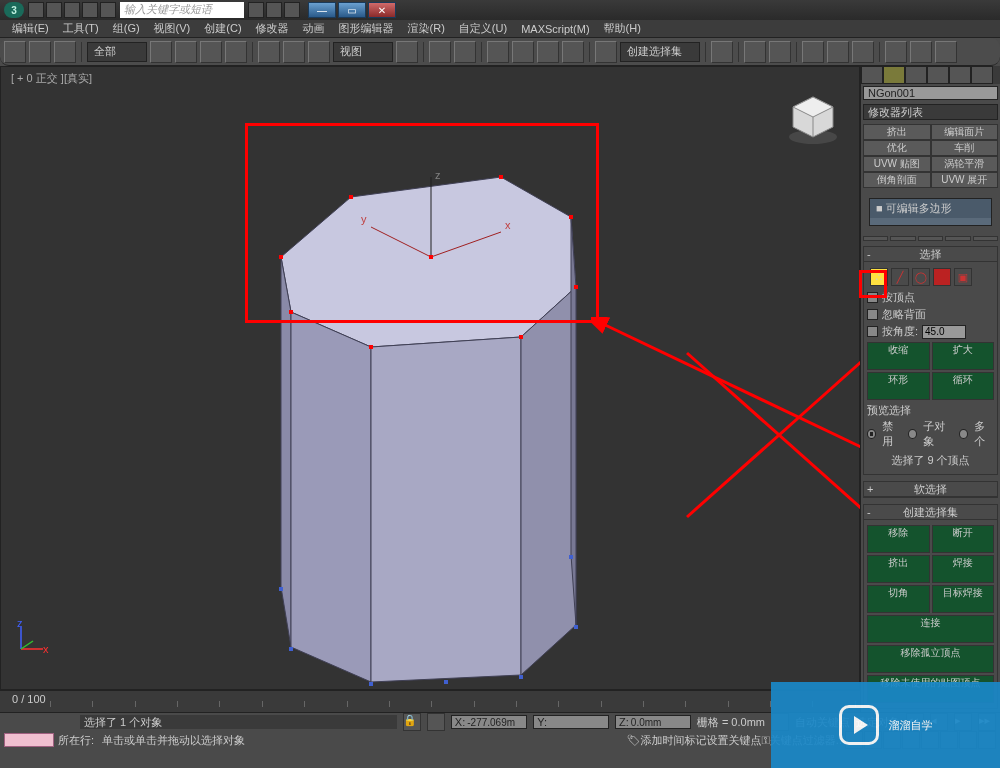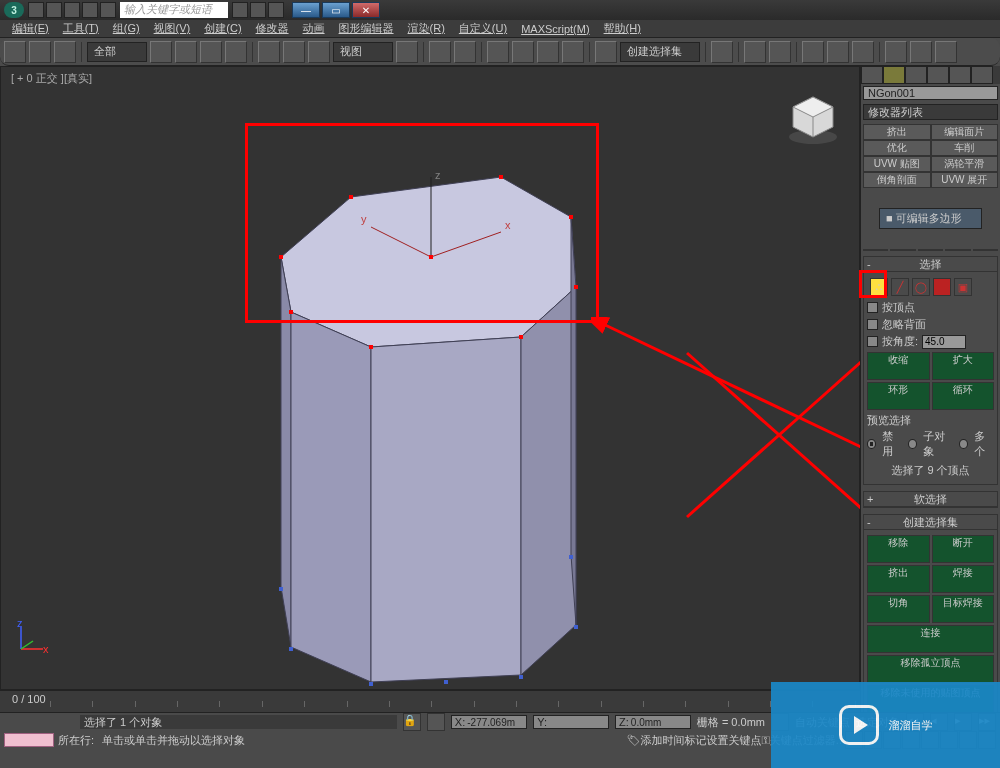--- a/index.html
+++ b/index.html
@@ -5,28 +5,28 @@
 * { margin: 0; padding: 0; box-sizing: border-box; font-family: "Microsoft YaHei", sans-serif; font-size: 11px; }
 body { background: #4a4a4a; color: #cccccc; width: 1000px; height: 768px; overflow: hidden; position: relative; }
 
 
 .titlebar { height: 20px; background: linear-gradient(#3a3a3a, #2a2a2a); display: flex; align-items: center; gap: 4px; padding: 0 4px; }
 .titlebar .app-icon { width: 20px; height: 16px; background: #1a6a5a; border-radius: 8px; display: flex; align-items: center; justify-content: center; color: #bef0e0; font-weight: bold; font-size: 10px; }
 .titlebar .qat { display: flex; gap: 2px; }
 .titlebar .qat span { width: 16px; height: 16px; background: #555; border: 1px solid #222; }
 .titlebar .title-center { flex: 1; text-align: center; color: #7ac9f5; font-size: 12px; }
 .titlebar .title2 { color: #ccc; margin-left: 6px; }
-.titlebar .help-search { width: 108px; height: 16px; background: #fff; font-style: italic; color: #999; padding: 0 4px; }
+.titlebar .help-search { width: 124px; height: 16px; background: #fff; font-style: italic; color: #999; padding: 0 4px; }
 .titlebar .win-btns { display: flex; gap: 2px; margin-left: 4px; }
 .titlebar .win-btns span { width: 28px; height: 16px; background: linear-gradient(#6aa0d0, #2a5a8a); border: 1px solid #1a3a5a; display: flex; align-items: center; justify-content: center; color: #fff; font-size: 10px; }
 .titlebar .win-btns .close { background: linear-gradient(#d06a6a, #8a2a2a); }
 
 
 .menubar { height: 18px; background: #3c3c3c; display: flex; align-items: center; gap: 2px; padding: 0 6px; border-bottom: 1px solid #222; }
-.menubar span { padding: 4px 6px; text-decoration: underline; }
+.menubar span { padding: 4px 6px; }
 
 
 .toolbar { height: 28px; background: #4c4c4c; display: flex; align-items: center; gap: 3px; padding: 0 4px; border-bottom: 1px solid #222; border-radius: 9px; }
 .toolbar .tbtn { width: 22px; height: 22px; background: #555; border: 1px solid #333; border-top-color: #777; border-left-color: #777; }
 .toolbar .sep { width: 1px; height: 20px; background: #333; margin: 0 2px; }
 .toolbar .combo { height: 20px; background: #3a3a3a; border: 1px solid #222; padding: 0 6px; display: flex; align-items: center; min-width: 60px; }
 .toolbar .combo.long { min-width: 80px; }
 .toolbar .teapot { color: #8aa; }
 
 
@@ -51,21 +51,21 @@
 .cmd-panel { position: absolute; top: 66px; right: 0; width: 140px; bottom: 56px; background: #4a4a4a; border-left: 1px solid #222; display: flex; flex-direction: column; }
 .cmd-tabs { height: 18px; display: flex; background: #3a3a3a; }
 .cmd-tabs span { width: 22px; height: 18px; border: 1px solid #222; background: #555; }
 .cmd-tabs .active { background: #7a7a3a; }
 .obj-name { margin: 2px; height: 28px; background: #999; border: 1px solid #222; display: flex; }
 .obj-name input { flex: 1; background: transparent; border: none; padding: 0 4px; color: #222; font-size: 11px; }
 .obj-name .swatch { width: 16px; background: #b0a070; }
 .mod-combo { margin: 2px; height: 16px; background: #3a3a3a; border: 1px solid #222; padding: 0 4px; display: flex; align-items: center; }
 .btn-grid { display: flex; flex-wrap: wrap; margin: 2px; gap: 0; }
 .btn-grid .b { flex: 1 1 50%; height: 16px; background: #5a5a5a; border: 1px solid #333; text-align: center; line-height: 14px; font-size: 10px; }
-.mod-stack { margin: 18px; height: 83px; background: #5a6a7a; border: 1px solid #222; }
+.mod-stack { margin: 8px; height: 83px; background: #5a6a7a; border: 1px solid #222; }
 .mod-stack .item { padding: 2px 6px; background: #4a5a6a; }
 .stack-tools { margin: 2px; height: 16px; display: flex; gap: 2px; }
 .stack-tools span { flex: 1; background: #555; border: 1px solid #333; }
 
 .rollout { margin: 3px 2px; border: 1px solid #333; }
 .rollout .hdr { height: 15px; background: #4a4a4a; text-align: center; line-height: 14px; border-bottom: 1px solid #333; position: relative; }
 .rollout .hdr .pm { position: absolute; left: 3px; }
 .rollout .body { padding: 3px; }
 .sub-obj-row { display: flex; gap: 3px; padding: 3px; align-items: center; }
 .sub-obj-row .so { width: 18px; height: 18px; border: 1px solid #333; display: flex; align-items: center; justify-content: center; }

